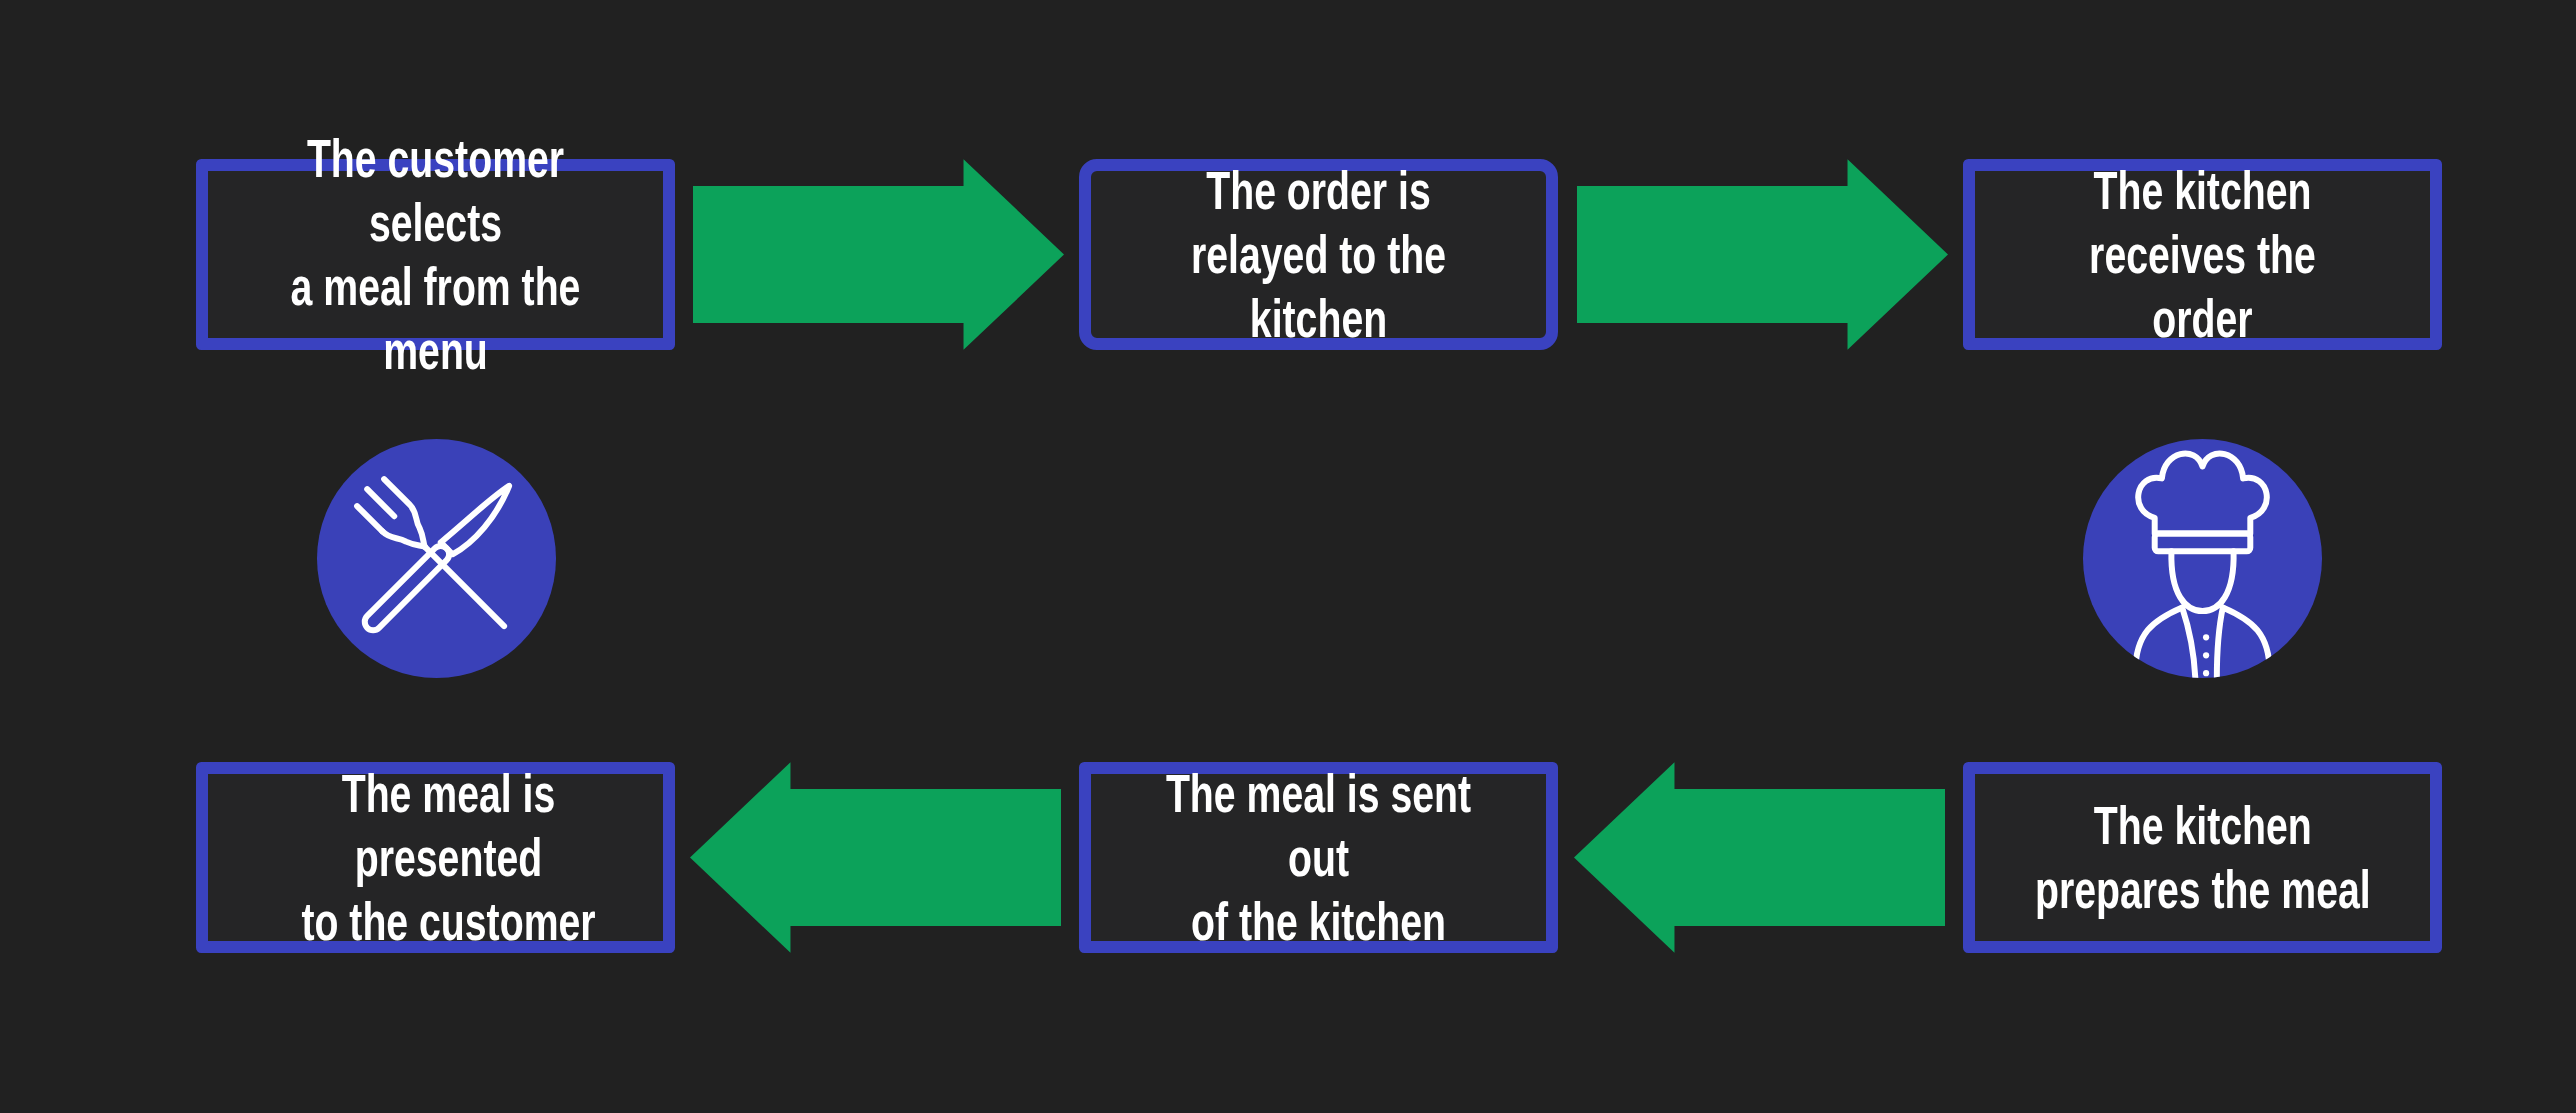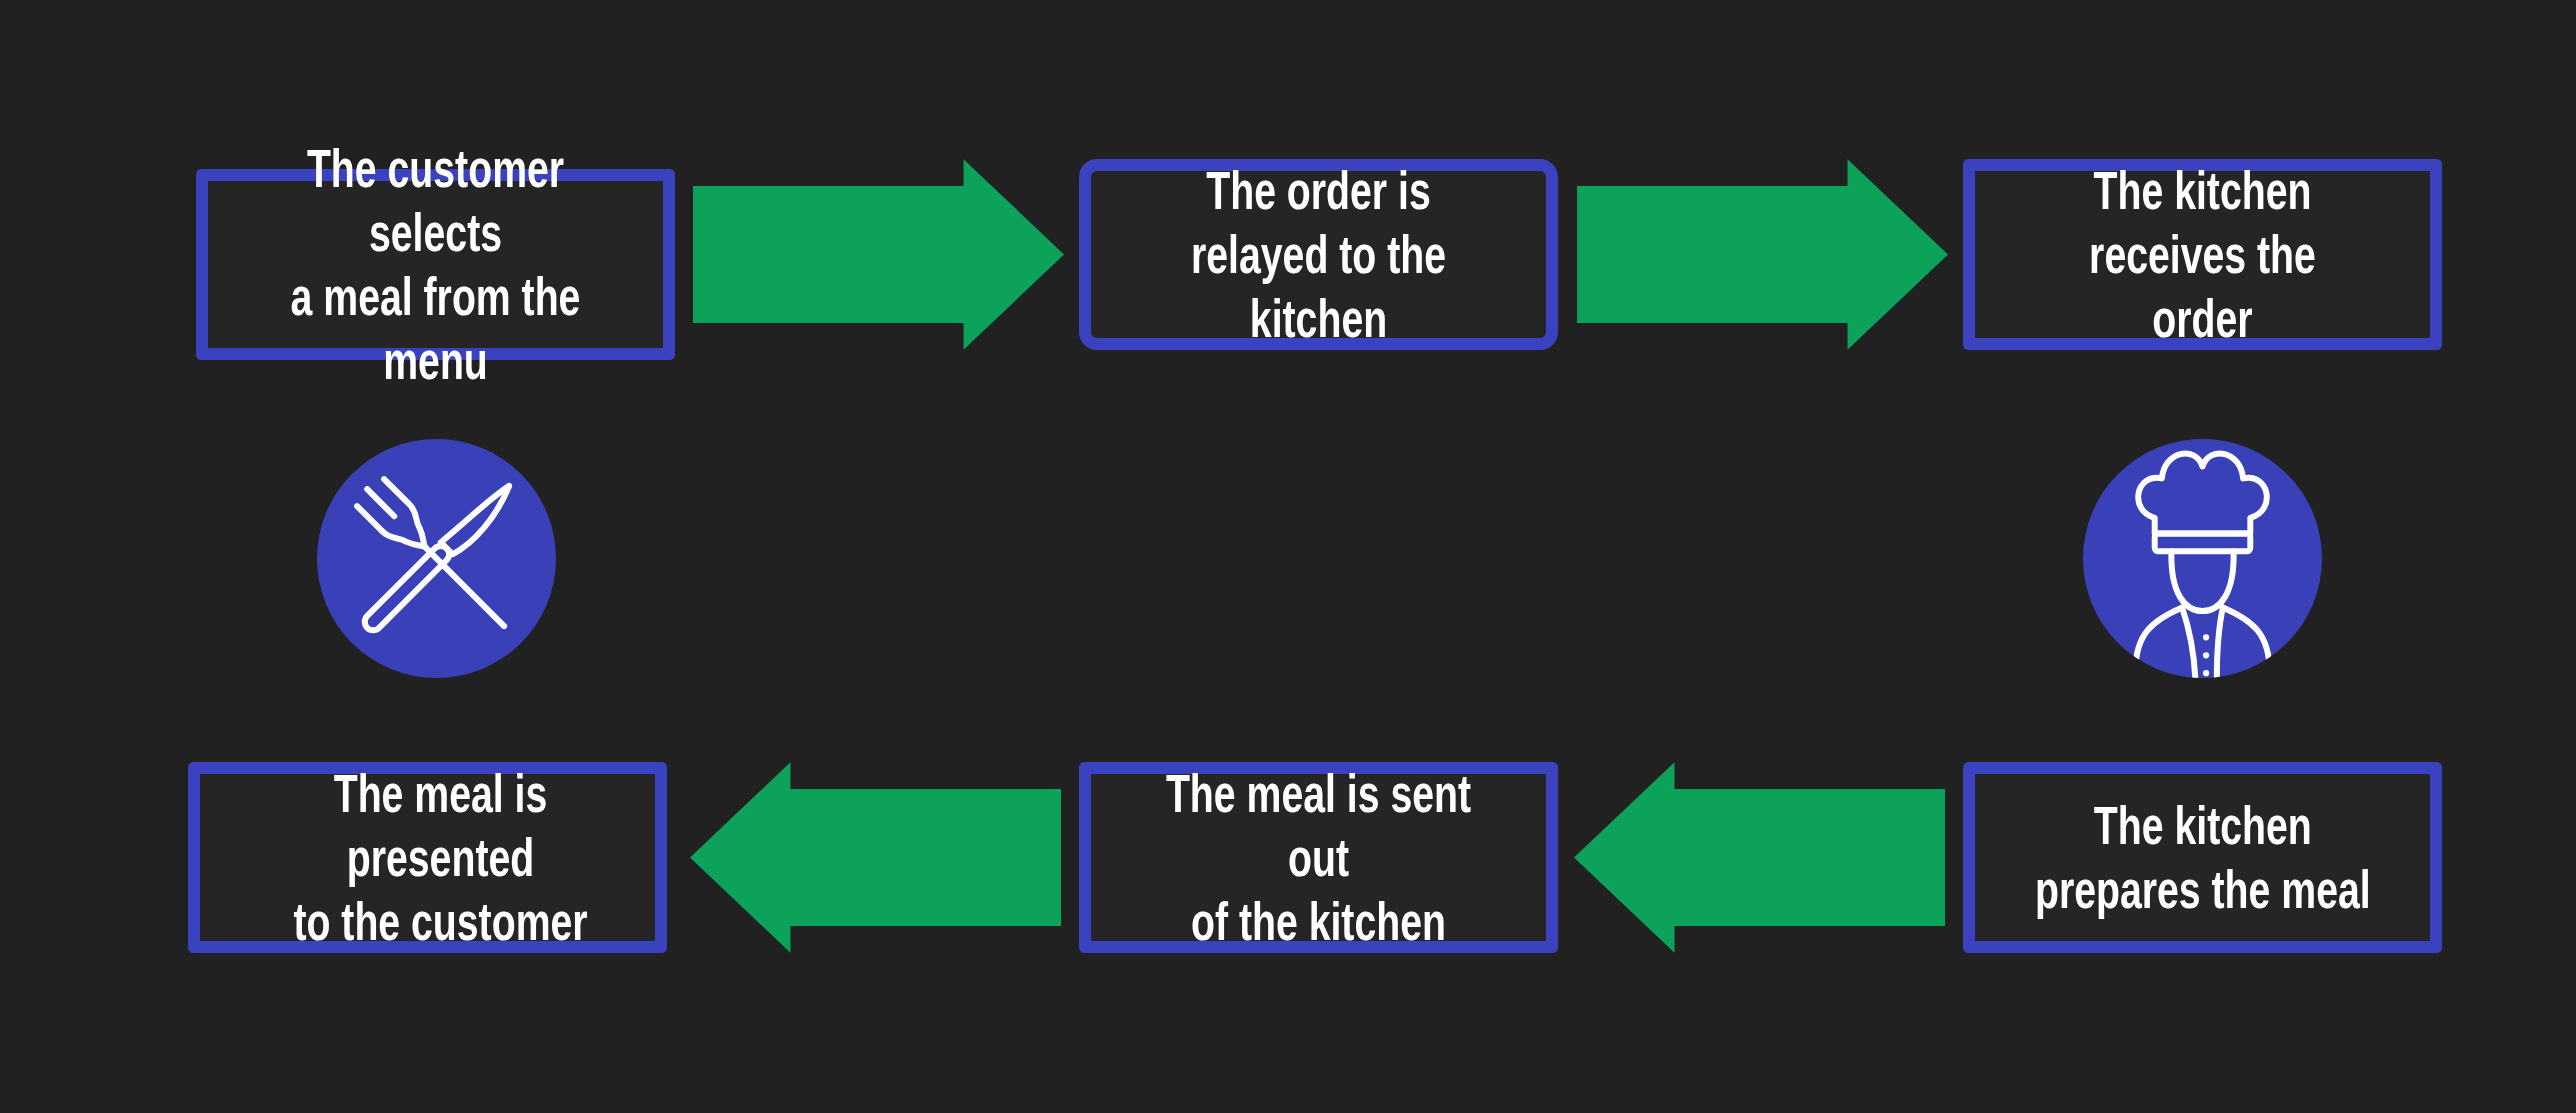--- a/index.html
+++ b/index.html
@@ -41,24 +41,24 @@
     position: absolute;
     width: 371px;
     height: 191px;
   }
   .icon-circle {
     position: absolute;
     width: 239px;
     height: 239px;
   }
   
-  #box-step1 { left: 196px;  top: 169px; }
+  #box-step1 { left: 196px;  top: 159px; }
   #box-step2 { left: 1079px; top: 159px; border-radius: 18px; }
   #box-step3 { left: 1963px; top: 159px; }
-  #box-step6 { left: 188px;  top: 762px; padding-left: 26px; }
+  #box-step6 { left: 196px;  top: 762px; padding-left: 26px; }
   #box-step5 { left: 1079px; top: 762px; }
   #box-step4 { left: 1963px; top: 762px; }
   #arrow-1 { left: 693px; top: 159px; }
   #arrow-2 { left: 1577px; top: 159px; }
   #arrow-3 { left: 1574px; top: 762px; }
   #arrow-4 { left: 690px; top: 762px; }
   #circle-cutlery { left: 317px;  top: 439px; }
   #circle-chef    { left: 2083px; top: 439px; }
 </style>
 </head>

